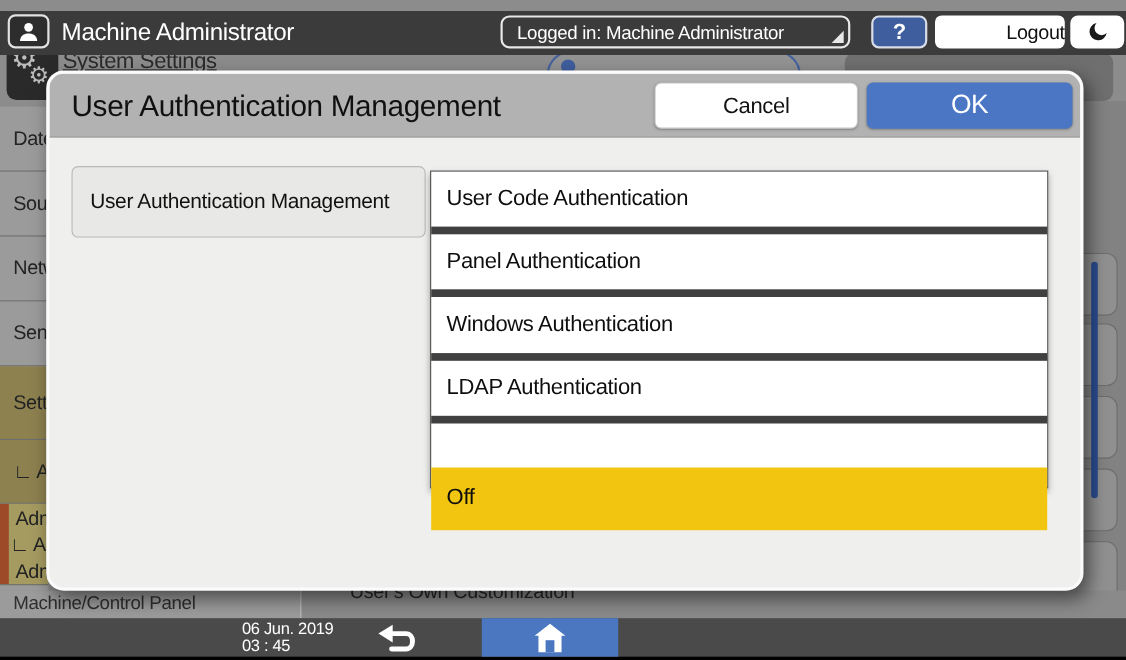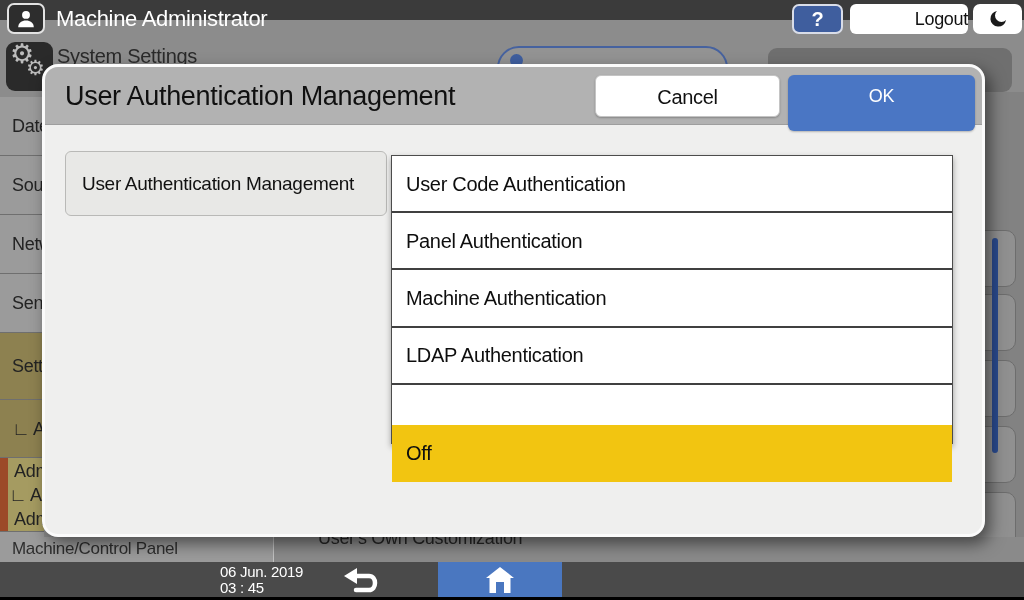--- a/index.html
+++ b/index.html
@@ -5,21 +5,21 @@
   * { margin:0; padding:0; box-sizing:border-box; }
   html,body { background:#000; }
   body { font-family:"Liberation Sans","DejaVu Sans",sans-serif; }
   #screen {
     position:relative; width:1024px; height:600px; overflow:hidden;
     background:#8c8c8c; letter-spacing:-0.3px;
   }
   .abs { position:absolute; }
 
   
-  #topbar { left:0; top:0; width:1024px; height:20px; background:#3b3b3b; z-index:40; }
+  #topbar { left:0; top:10px; width:1024px; height:40px; background:#3b3b3b; z-index:40; }
   #user-badge { left:7px; top:3px; width:38px; height:31px; background:#2d2d2d;
     border:2px solid #e2e2e2; border-radius:7px; display:flex; align-items:center; justify-content:center; }
   #topbar-title { left:56px; top:0; height:38px; line-height:38px; color:#fff; font-size:22px; }
   #login-pill { left:455px; top:4px; width:318px; height:30px; border:2px solid #e8e8e8;
     border-radius:8px; color:#fff; font-size:17px; line-height:27px; padding-left:13px; }
   #login-caret { width:0; height:0; border-left:11px solid transparent; border-bottom:11px solid #e8e8e8;
     right:4px; bottom:3px; }
   #help-btn { left:792px; top:4px; width:51px; height:30px; background:#3f5e9e;
     border:2px solid #d9dde8; border-radius:7px; color:#fff; font-size:20px; font-weight:bold;
     text-align:center; line-height:26px; }
@@ -77,30 +77,30 @@
   #dialog { left:42px; top:64px; width:943px; height:473px; background:#efefee;
     border:3px solid #fbfbfb; border-radius:16px; box-shadow:5px 7px 16px rgba(0,0,0,0.5);
     z-index:20; overflow:hidden; }
   #dialog-header { position:absolute; left:0; top:0; width:100%; height:58px; background:#b2b2b2;
     border-bottom:1px solid #9e9e9e; }
   #dialog-title { position:absolute; left:20px; top:0; height:58px; line-height:58px;
     font-size:27px; color:#101010; }
   #cancel-btn { position:absolute; left:550px; top:8px; width:185px; height:42px; background:#fff;
     border:1px solid #c4c4c4; border-radius:6px; font-size:20px; color:#111;
     text-align:center; line-height:42px; box-shadow:0 1px 2px rgba(0,0,0,0.25); }
-  #ok-btn { position:absolute; left:743px; top:8px; width:187px; height:56px; background:#4a76c4;
-    border-radius:6px; font-size:18px; color:#fff; text-align:center; line-height:42px;
+  #ok-btn { position:absolute; left:743px; top:8px; width:187px; height:42px; background:#4a76c4;
+    border-radius:6px; font-size:24px; color:#fff; text-align:center; line-height:42px;
     box-shadow:0 1px 2px rgba(0,0,0,0.25); }
   #field-label-box { position:absolute; left:20px; top:84px; width:322px; height:65px;
     background:#e8e8e6; border:1px solid #b9b9b7; border-radius:6px; }
   #field-label-box span { position:absolute; left:16px; top:50%; transform:translateY(-50%);
     font-size:19px; color:#111; white-space:nowrap; }
   #option-list { position:absolute; left:346px; top:88px; width:562px; height:289px;
     background:#fff; border:1.5px solid #4c4c4c; box-shadow:0 3px 6px rgba(0,0,0,0.35); }
-  .option { position:absolute; left:0; width:100%; height:57.2px; border-bottom:2px solid #404040;
+  .option { position:absolute; left:0; width:100%; height:57.2px; border-bottom:7px solid #404040;
     font-size:20px; color:#0e0e0e; }
   .option span { position:absolute; left:14px; top:50%; transform:translateY(-50%); white-space:nowrap; }
   .option.selected { background:#f2c511;margin-top:40px; }
   #option-0 { top:0; } #option-1 { top:57.2px; } #option-2 { top:114.4px; }
   #option-3 { top:171.6px; } #option-4 { top:228.8px; border-bottom:none; }
 
   
   #bottombar { left:0; top:562px; width:1024px; height:38px; background:#4a4a4a; z-index:40;
     border-bottom:3px solid #000; }
   #datetime { position:absolute; left:220px; top:2px; color:#fff; font-size:15px; line-height:16px; }
@@ -183,39 +183,43 @@
       <span>User Authentication Management</span>
     </div>
     <div id="option-list">
       <div class="option" id="option-0">
           <span>User Code Authentication</span>
         </div>
       <div class="option" id="option-1">
           <span>Panel Authentication</span>
         </div>
       <div class="option" id="option-2">
-          <span>Machine Authentication</span>
+          <span>Windows Authentication</span>
         </div>
       <div class="option" id="option-3">
           <span>LDAP Authentication</span>
         </div>
       <div class="option selected" id="option-4">
           <span>Off</span>
         </div>
     </div>
   </div>
 
   <div class="abs" id="topbar">
     <div class="abs" id="user-badge">
       <svg width="22" height="22" viewBox="0 0 24 24">
         <circle cx="12" cy="7.5" r="4.3" fill="#fff"></circle>
         <path d="M3.5 21c0-4.8 3.9-7.3 8.5-7.3s8.5 2.5 8.5 7.3z" fill="#fff"></path>
       </svg>
     </div>
     <div class="abs" id="topbar-title">Machine Administrator</div>
+    <div class="abs" id="login-pill">
+      <span>Logged in: Machine Administrator</span>
+      <div class="abs" id="login-caret"></div>
+    </div>
     <div class="abs" id="help-btn">?</div>
     <div class="abs" id="logout-btn">Logout</div>
     <div class="abs" id="moon-btn">
       <svg width="22" height="22" viewBox="0 0 24 24">
         <path d="M20.8 13.2A8.6 8.6 0 1 1 10.8 3.2a7 7 0 0 0 10 10z" fill="#1a1a1a"></path>
       </svg>
     </div>
   </div>
 
   <div class="abs" id="bottombar">

